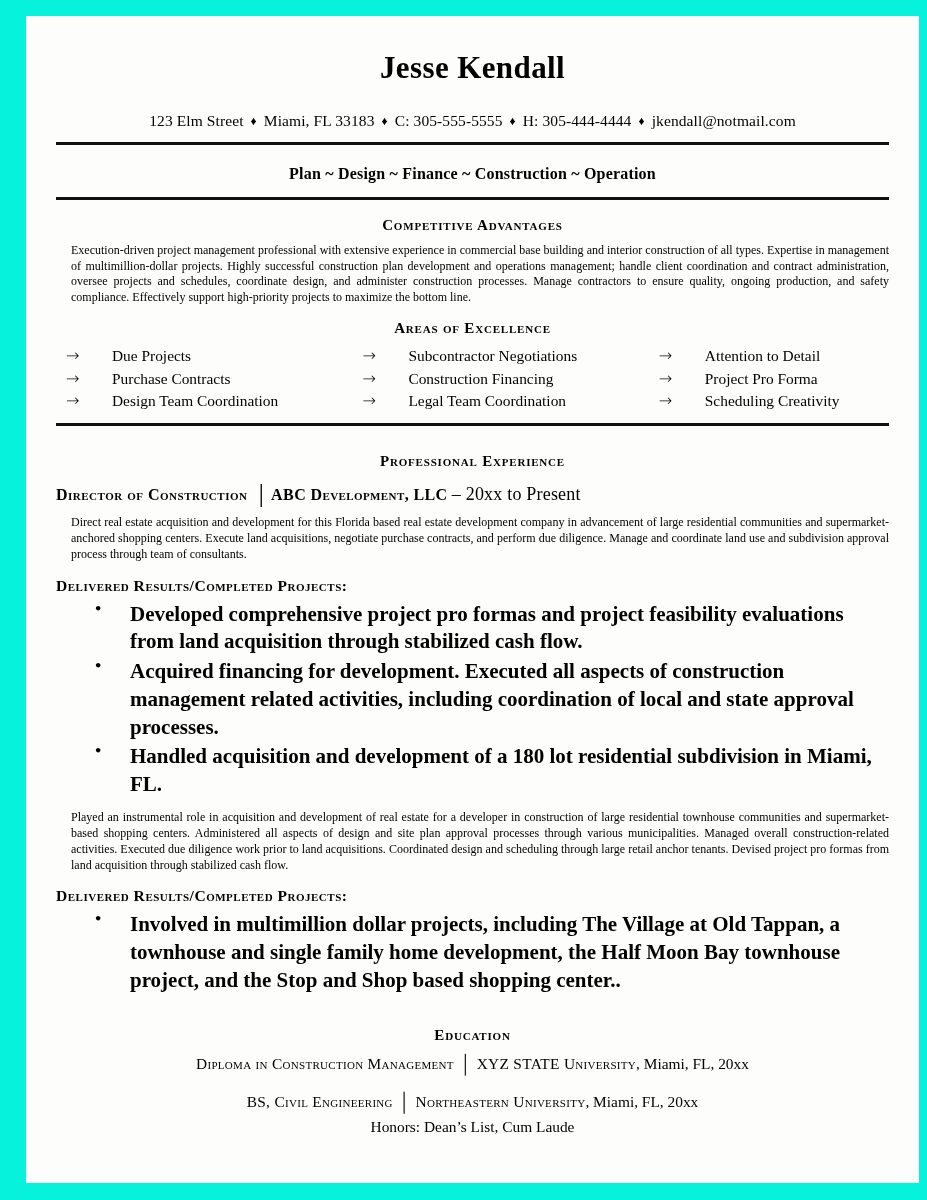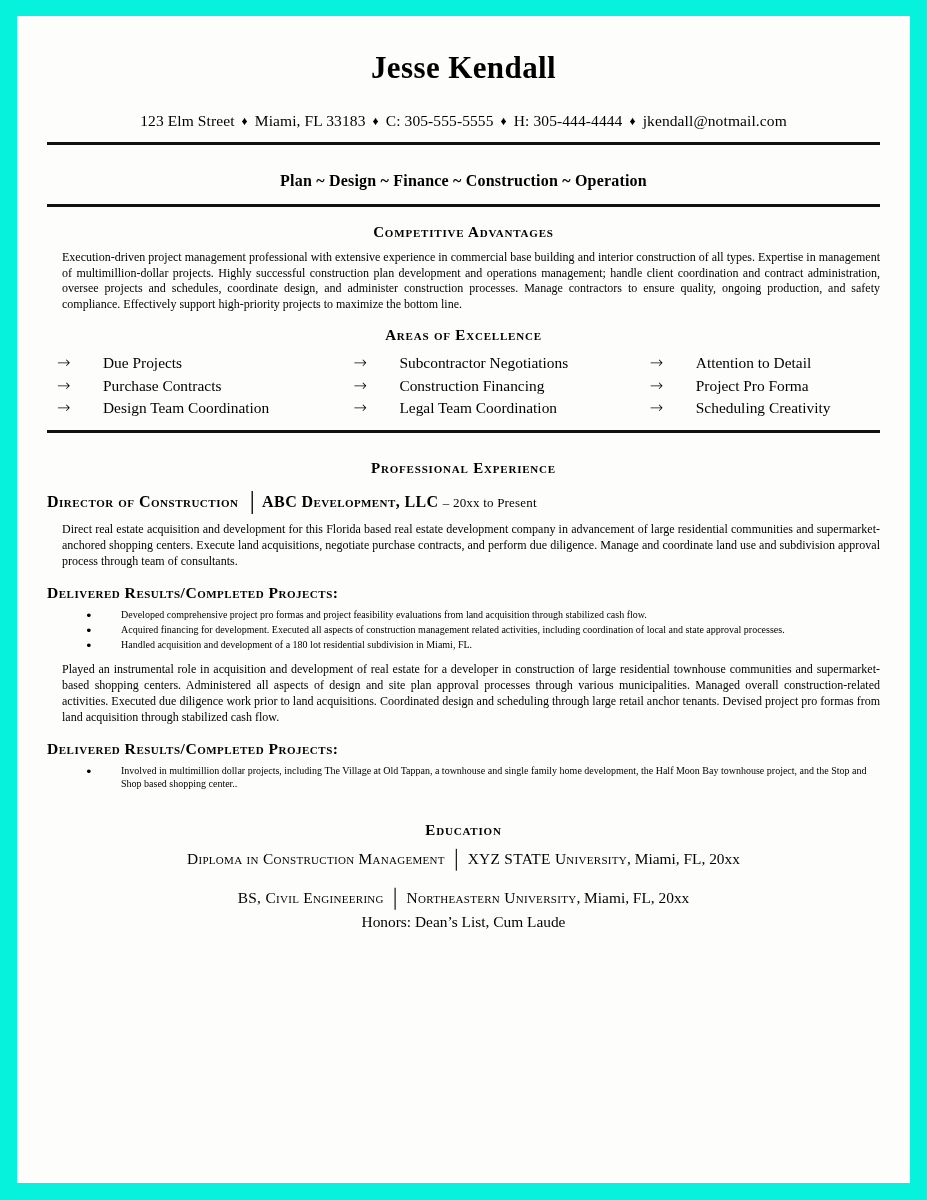--- a/index.html
+++ b/index.html
@@ -11,21 +11,21 @@
     width: 927px;
     height: 1200px;
     background: #07f2dc;
     font-family: "Liberation Serif", "DejaVu Serif", serif;
     color: #000;
     overflow: hidden;
   }
 
   .page {
     position: absolute;
-    left: 17px;
+    left: 26px;
     top: 16px;
     width: 893px;
     height: 1167px;
     background: #fdfdfb;
     box-sizing: border-box;
     padding: 0;
   }
 
   .inner {
     position: relative;
@@ -71,21 +71,21 @@
   }
   .job-title {
     font-size: 19px;
     font-weight: bold;
     font-variant: small-caps;
     letter-spacing: 0.6px;
   }
   .tagline {
     font-size: 16px;
     font-weight: bold;
-    margin-top: 15px;
+    margin-top: 8px;
     letter-spacing: 0.2px;
   }
 
   
   .section-heading {
     text-align: center;
     font-size: 15px;
     font-weight: bold;
     font-variant: small-caps;
     letter-spacing: 0.8px;
@@ -148,42 +148,43 @@
     font-weight: 400;
     font-size: 19px;
     vertical-align: -1px;
   }
   .job-head .jh-company {
     font-variant: small-caps;
     letter-spacing: 0.4px;
   }
   .job-head .jh-dates {
     font-weight: normal;
-    font-size: 13px;
+    font-size: 18px;
     font-variant: normal;
   }
 
   .sub-heading {
     font-size: 15.6px;
     font-weight: bold;
     font-variant: small-caps;
     letter-spacing: 0.5px;
     margin-top: 14px;
   }
 
   ul.bullets {
     list-style: none;
     margin: 6px 0 0 0;
     padding: 0 0 0 38px;
   }
   ul.bullets li {
     position: relative;
-    font-size: 10px;
+    font-size: 21px;
     line-height: 1.32;
     padding: 0 0 2px 36px;
+    font-weight: bold;
   }
   ul.bullets li::before {
     content: "\2022";
     position: absolute;
     left: 0;
     top: -1px;
     font-size: 13px;
     font-family: "DejaVu Sans", sans-serif;
   }
 

